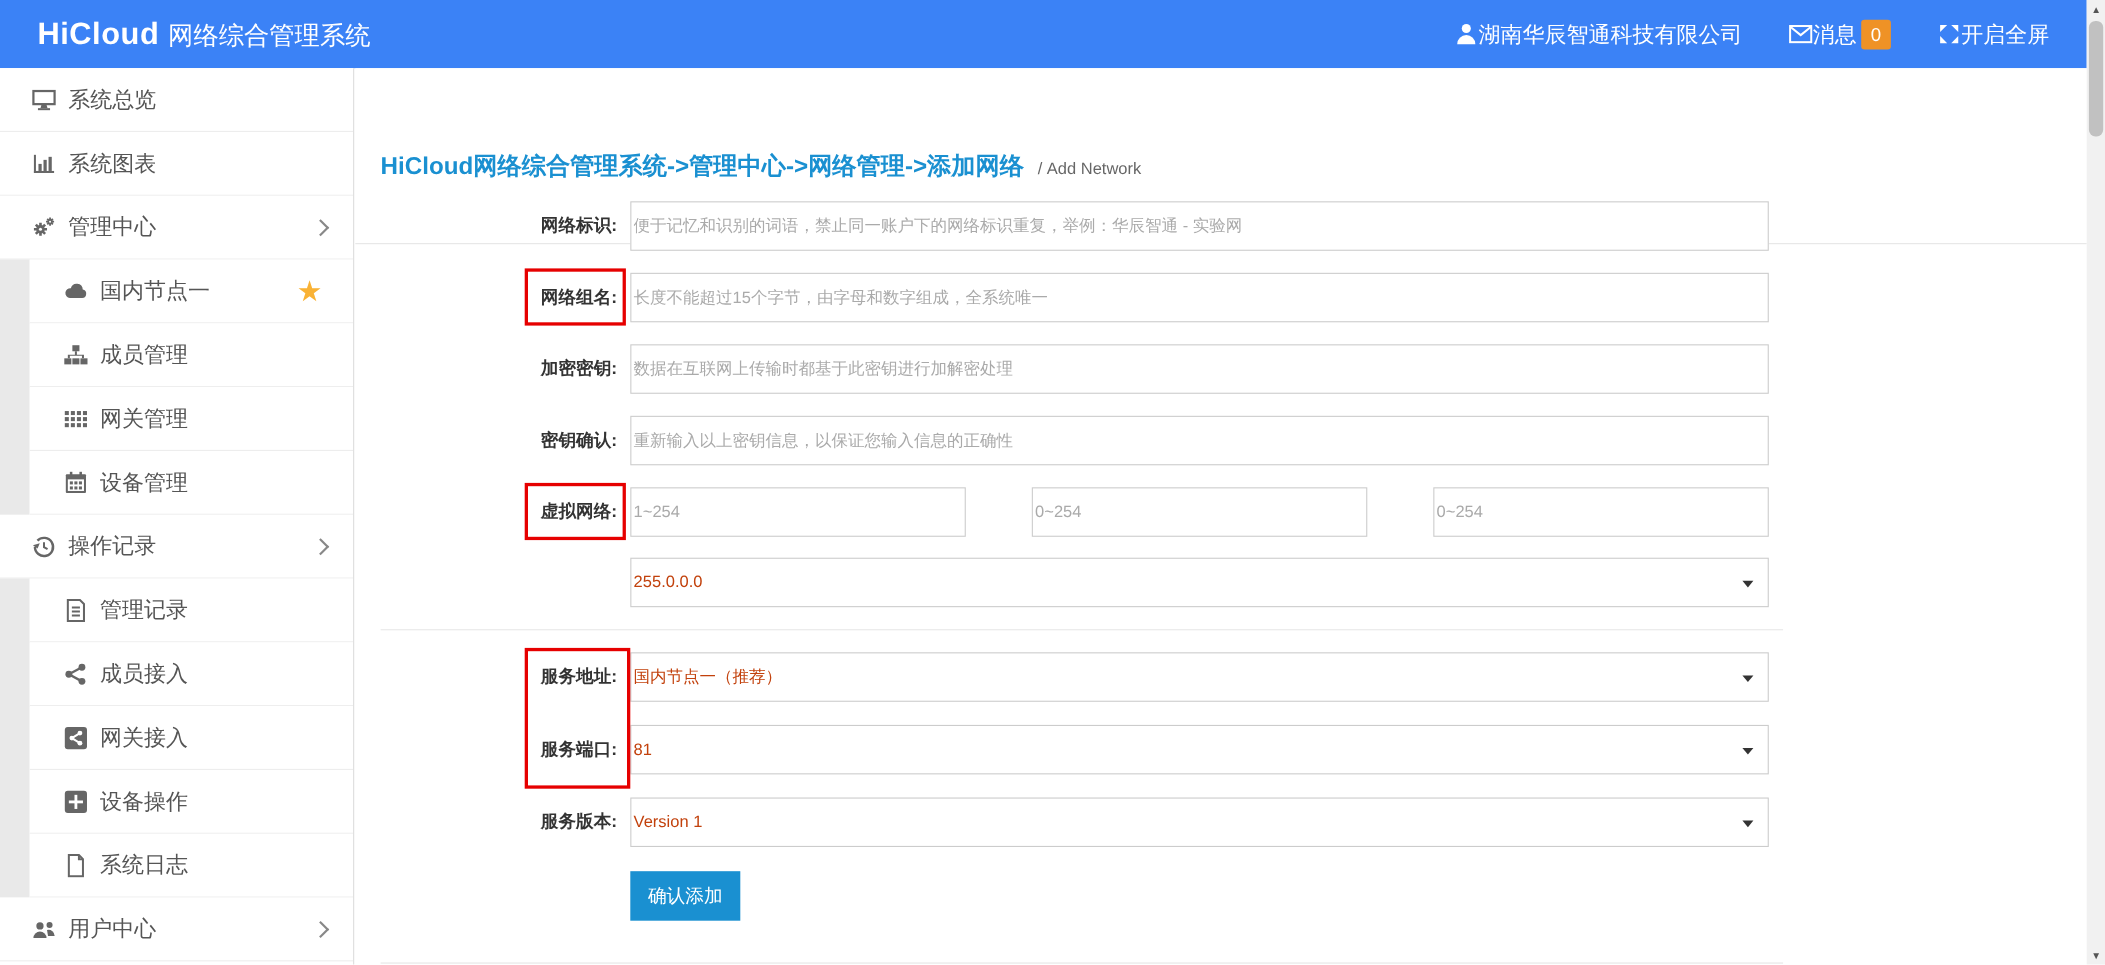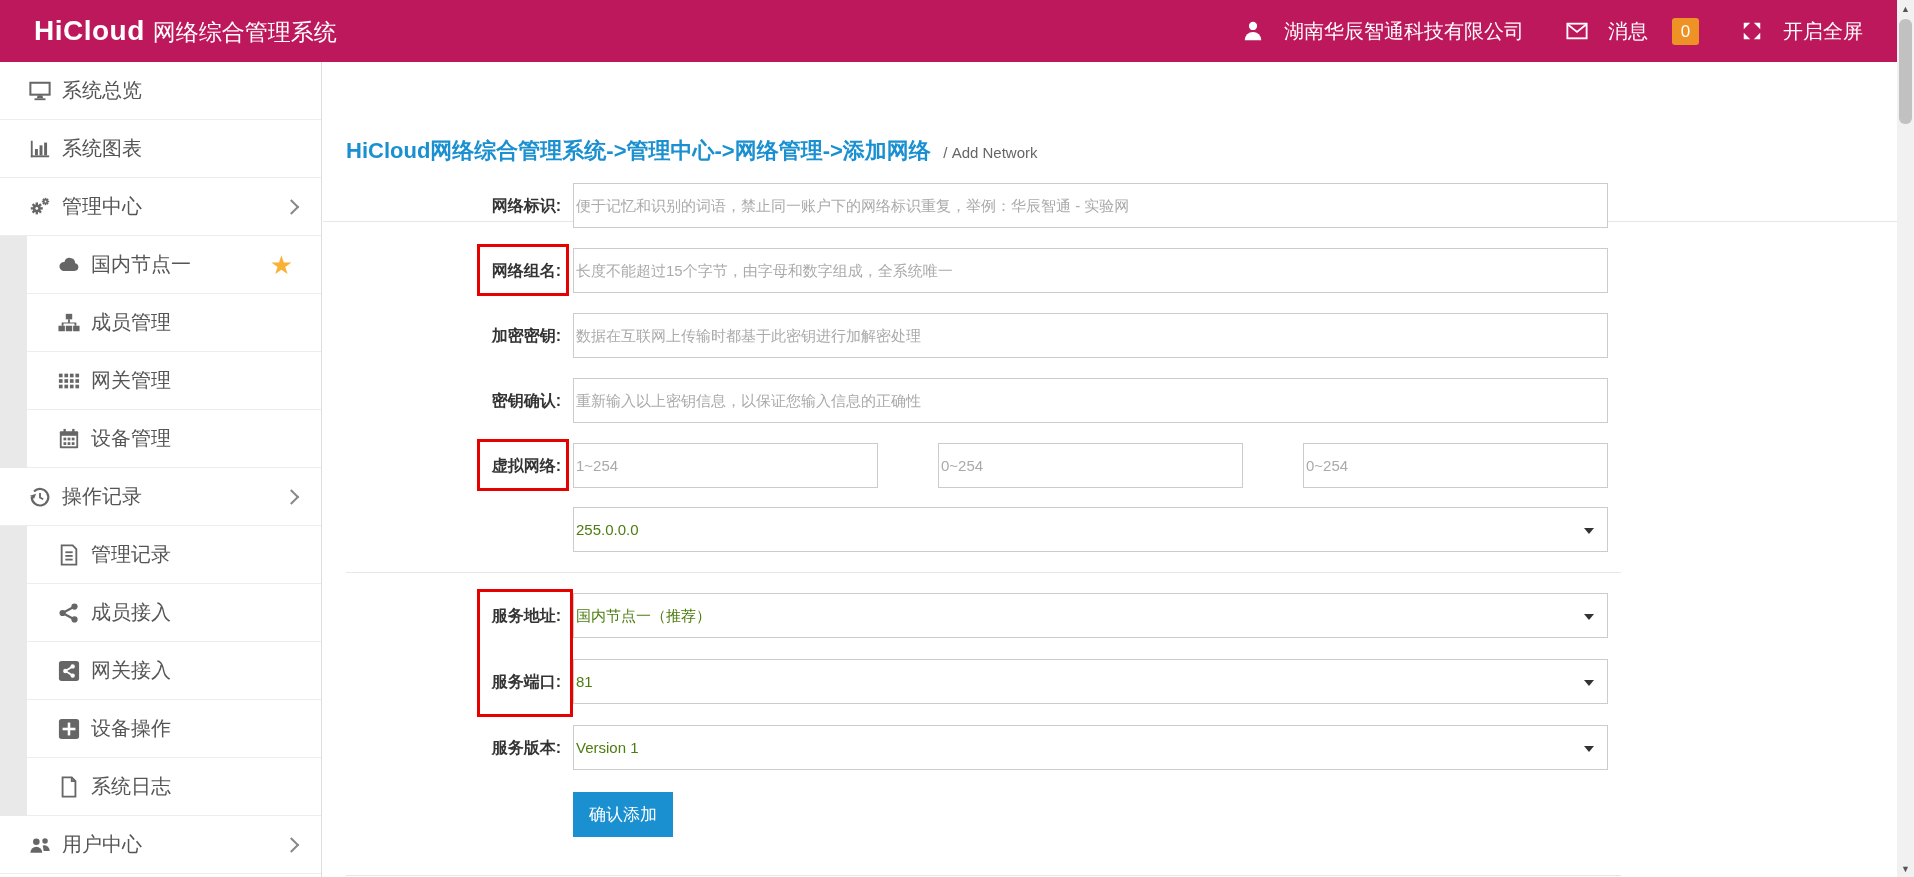--- a/index.html
+++ b/index.html
@@ -1,27 +1,27 @@
 <!DOCTYPE html>
 <html><head>
 <meta charset="utf-8">
 <style>
   * { margin:0; padding:0; box-sizing:border-box; }
   html,body { width:1914px; height:877px; overflow:hidden; background:#fff;
               font-family:"Liberation Sans","DejaVu Sans",sans-serif; }
   .page { position:relative; width:1914px; height:877px; }
 
   
-  .topbar { position:absolute; left:0; top:0; width:1897px; height:62px; background:#be185d;
+  .topbar { position:absolute; left:0; top:0; width:1897px; height:62px; background:#3b82f6;
             display:flex; align-items:center; justify-content:space-between; padding:0 34px; }
   .brand { color:#fff; white-space:nowrap; }
   .brand b { font-size:28px; font-weight:bold; letter-spacing:0.5px; }
   .brand span { font-size:23px; margin-left:8px; }
   .top-right { display:flex; align-items:center; gap:42px; color:#fff; font-size:20px; }
-  .top-item { display:flex; align-items:center; gap:20px; cursor:pointer; white-space:nowrap; }
+  .top-item { display:flex; align-items:center; gap:0; cursor:pointer; white-space:nowrap; }
   .top-item svg { width:22px; height:22px; display:block; }
   .badge { display:inline-block; min-width:27px; height:27px; line-height:27px; text-align:center;
            background:#ef9226; color:#fff; font-size:17px; border-radius:3px; margin-left:4px; }
 
   
   .scrollbar { position:absolute; right:0; top:0; width:17px; height:877px; background:#f1f1f1; }
   .sb-btn { height:17px; display:flex; align-items:center; justify-content:center; color:#555; font-size:9px; }
   .sb-thumb { position:absolute; left:2px; right:2px; top:19px; height:105px; background:#c1c1c1; border-radius:6px; }
   .sb-down { position:absolute; bottom:0; left:0; right:0; }
 
@@ -47,21 +47,21 @@
   .crumb-sub { color:#666; font-size:15px; margin-left:8px; font-weight:normal; }
 
   .form-wrap { position:absolute; left:23px; top:98px; width:1275px; height:716px; border-bottom:1px solid #e6e6e6; }
   .frow { position:absolute; left:0; height:30px; width:100%; }
   .flabel { position:absolute; left:0; top:0; width:215px; height:45px; line-height:45px;
             text-align:right; font-size:16px; font-weight:bold; color:#333; }
   .finput, .fselect { position:absolute; left:227px; top:0; width:1035px; height:45px; background:#fff;
             border:1px solid #ccc; font-size:15px; padding:0 2px;
             font-family:"Liberation Sans","DejaVu Sans",sans-serif; }
   .finput::placeholder { color:#aaa; opacity:1; }
-  .fselect { line-height:43px; color:#4d7c0f; cursor:pointer; }
+  .fselect { line-height:43px; color:#c2410c; cursor:pointer; }
   .caret { position:absolute; right:13px; top:20px; width:0; height:0;
            border-left:5px solid transparent; border-right:5px solid transparent; border-top:6px solid #333; }
   .mini { width:305px; }
   .mini2 { left:592px; }
   .mini3 { left:957px; }
   .hr { position:absolute; left:0; top:412px; width:1275px; height:1px; background:#e8e8e8; }
   .redbox { position:absolute; border:3px solid #e60000; pointer-events:none; }
   .rb1 { left:131px; top:84px;  width:92px; height:52px; }
   .rb2 { left:131px; top:279px; width:92px; height:52px; }
   .rb3 { left:131px; top:429px; width:96px; height:128px; }

